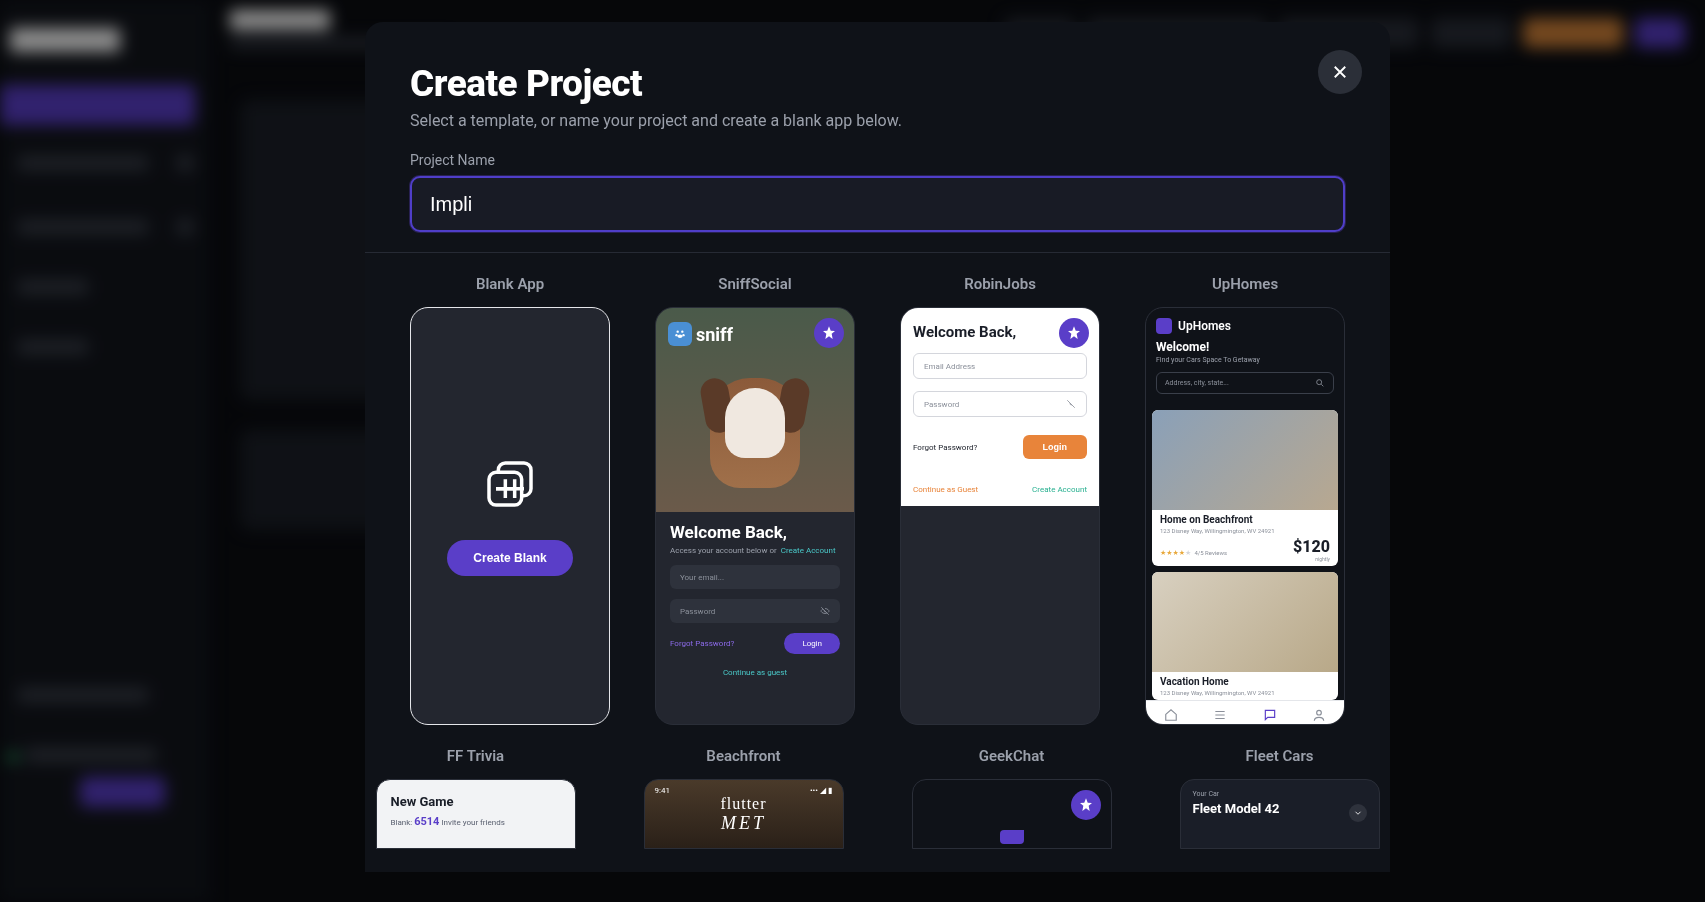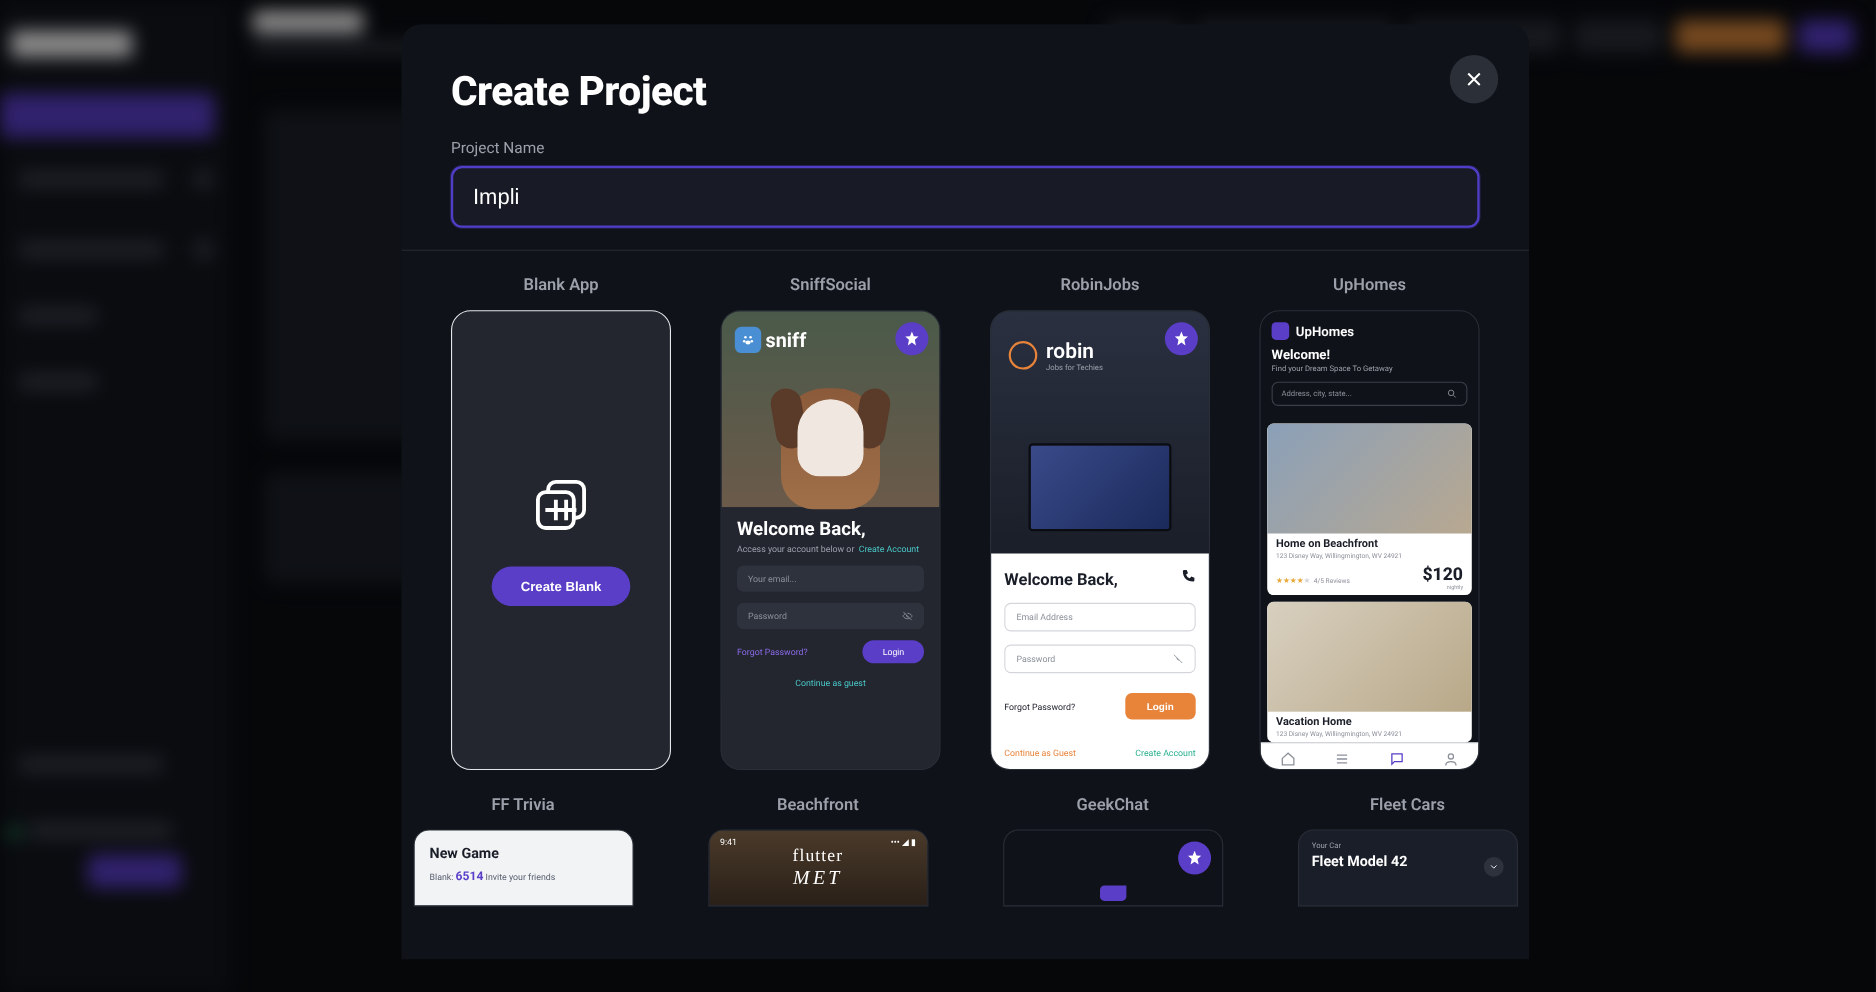--- a/index.html
+++ b/index.html
@@ -78,21 +78,21 @@
   background:#5a3ec8; color:#fff; font-weight:600; font-size:12px;
   padding:11px 26px; border-radius:22px; border:none; cursor:pointer;
 }
 .star-badge {
   position:absolute; top:10px; right:10px; width:30px;height:30px;border-radius:50%;
   background:#5a3ec8;display:flex;align-items:center;justify-content:center;z-index:10;
 }
 .star-badge svg { width:16px;height:16px;fill:#fff;}
 
 
-.sniff-top { height:178px;background:linear-gradient(180deg,#4a5a4a,#6b5a4a);position:relative;}
+.sniff-top { height:204px;background:linear-gradient(180deg,#4a5a4a,#6b5a4a);position:relative;}
 .sniff-logo { position:absolute;left:12px;top:14px;display:flex;align-items:center;gap:4px;color:#fff;font-weight:700;font-size:18px;}
 .sniff-logo-icon { width:24px;height:24px;background:#4a8fd4;border-radius:6px;display:flex;align-items:center;justify-content:center;}
 .dog { position:absolute;left:50%;top:50px;transform:translateX(-50%);width:120px;height:150px;display:flex;align-items:center;justify-content:center;}
 .dog-body { width:90px;height:110px;background:linear-gradient(180deg,#8b5a3a,#a0704a);border-radius:40px 40px 30px 30px;}
 .dog-face { position:absolute;width:60px;height:70px;background:#f0e8e0;border-radius:30px 30px 20px 20px;top:30px;}
 .dog-ear { position:absolute;width:28px;height:55px;background:#5a3a28;border-radius:14px;top:20px;}
 .dog-ear.l{left:8px;transform:rotate(-10deg);} .dog-ear.r{right:8px;transform:rotate(10deg);}
 .sniff-form { padding:10px 14px;background:#23262f;}
 .wb { font-size:17px;font-weight:700;color:#fff;}
 .wb-sub { font-size:8px;color:#9ba0ab;margin-top:4px;}
@@ -202,20 +202,21 @@
     <div class="bd-card" style="left:0;top:0;"></div>
     <div class="bd-card" style="left:0;top:330px;width:1100px;height:100px;"></div>
   </div>
 </div>
 
 <div class="overlay"></div>
 
 <div class="modal">
   <div class="modal-head">
     <div class="modal-title">Create Project</div>
+    <div class="modal-sub">Select a template, or name your project and create a blank app below.</div>
     <div class="close-btn">
       <svg viewBox="0 0 24 24" fill="none">
           <path d="M5 5l14 14M19 5L5 19"></path>
         </svg>
     </div>
   </div>
   <div class="field-label">Project Name</div>
   <input class="name-input" value="Impli" style="">
   <div class="divider"></div>
 
@@ -284,32 +285,20 @@
     </div>
 
     <div class="tpl">
       <div class="tpl-title">RobinJobs</div>
       <div class="tpl-card">
         <div class="star-badge">
             <svg viewBox="0 0 24 24">
               <path d="M12 2l2.6 6.5L21 9l-5 4.3L17.5 21 12 17l-5.5 4L8 13.3 3 9l6.4-.5z"></path>
             </svg>
           </div>
-        <div class="robin-top">
-          <div class="robin-logo">
-            <div class="robin-logo-icon"></div>
-            <div>
-                <div class="robin-logo-txt">robin</div>
-                <div class="robin-sub">Jobs for Techies</div>
-              </div>
-          </div>
-          <div class="laptop">
-              <div class="laptop-scr"></div>
-            </div>
-        </div>
         <div class="robin-card">
           <div><span class="robin-wb">Welcome Back,</span>
             <svg class="phone-ic" viewBox="0 0 24 24" fill="#1a1e28">
                 <path d="M6 2h4l2 5-3 2c1 3 3 5 6 6l2-3 5 2v4c0 1-1 2-2 2C10 20 4 14 4 4c0-1 1-2 2-2z"></path>
               </svg>
           </div>
           <div class="rb-input">
               <span>Email Address</span>
             </div>
           <div class="rb-input">
@@ -332,21 +321,21 @@
 
     <div class="tpl">
       <div class="tpl-title">UpHomes</div>
       <div class="tpl-card uphomes">
         <div class="uh-head">
           <div class="uh-logo">
               <div class="uh-logo-ic"></div>
               <span>UpHomes</span>
             </div>
           <div class="uh-welcome">Welcome!</div>
-          <div class="uh-sub">Find your Dream Space To Getaway</div>
+          <div class="uh-sub">Find your Cars Space To Getaway</div>
           <div class="uh-search">
               <span>Address, city, state...</span>
               <svg width="10" height="10" viewBox="0 0 24 24" fill="none" stroke="#8b909a" stroke-width="2">
                 <circle cx="10" cy="10" r="6"></circle>
                 <path d="M20 20l-5-5"></path>
               </svg>
             </div>
         </div>
         <div class="uh-listing">
           <div class="uh-img"></div>

